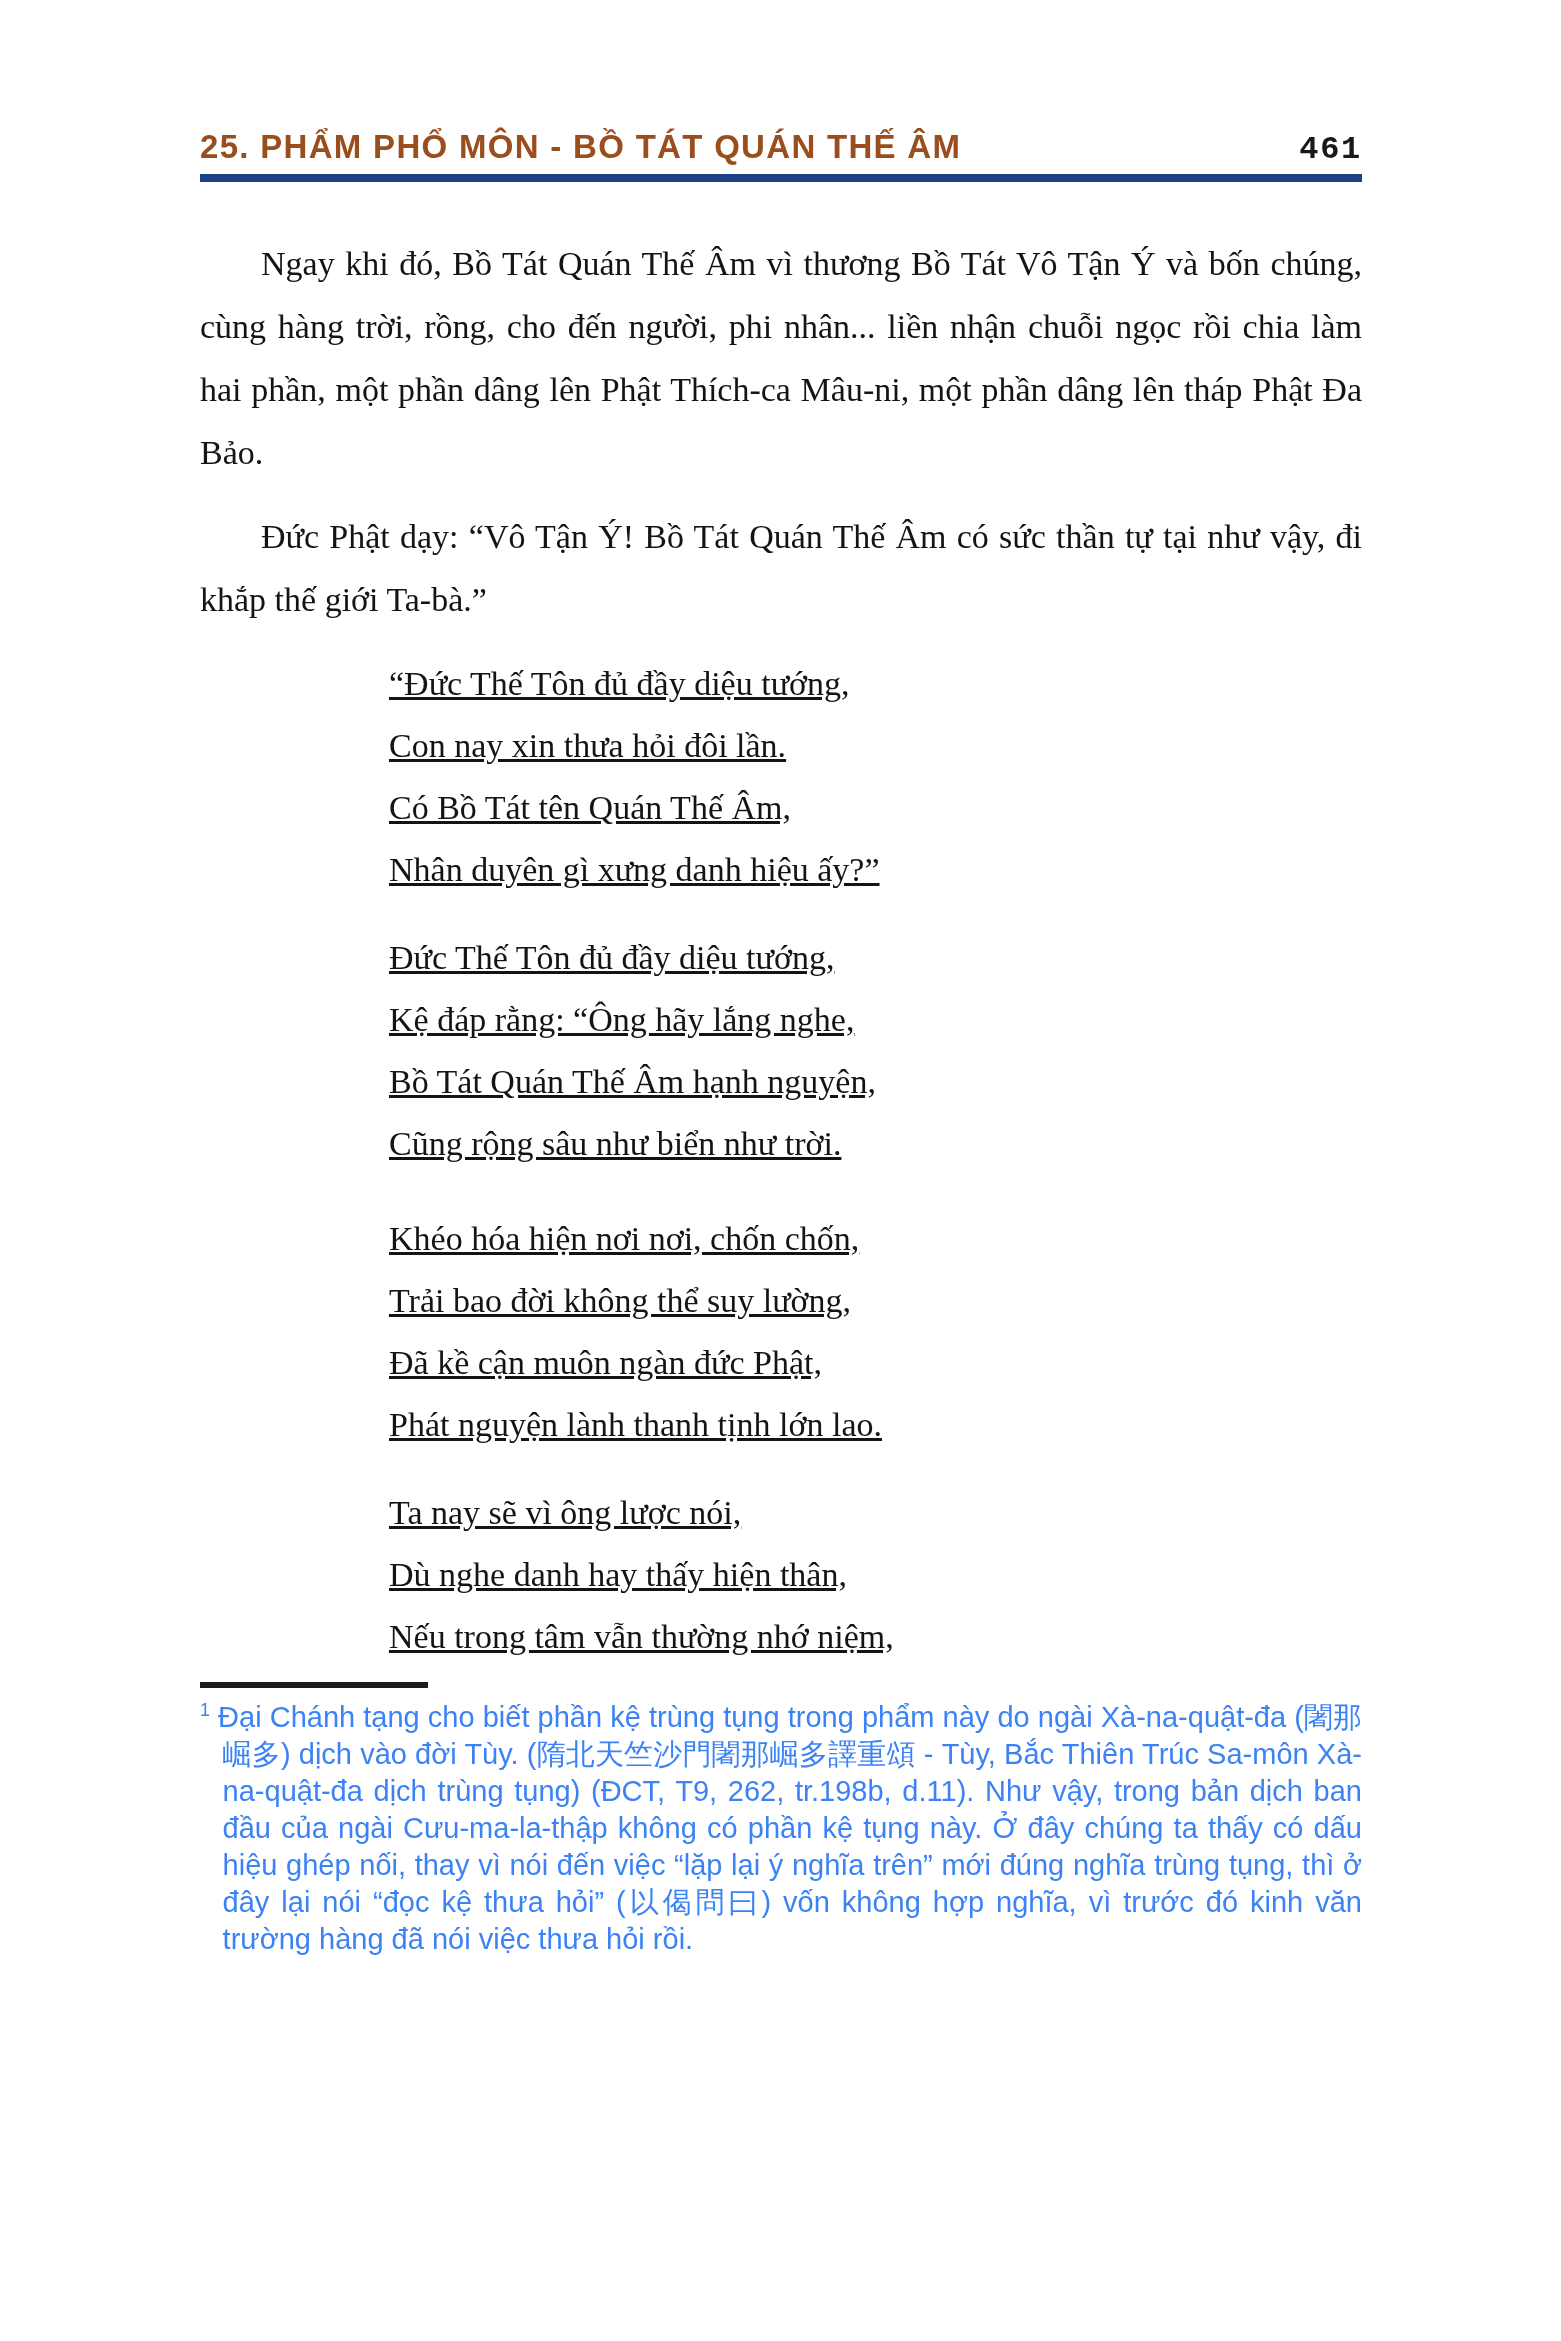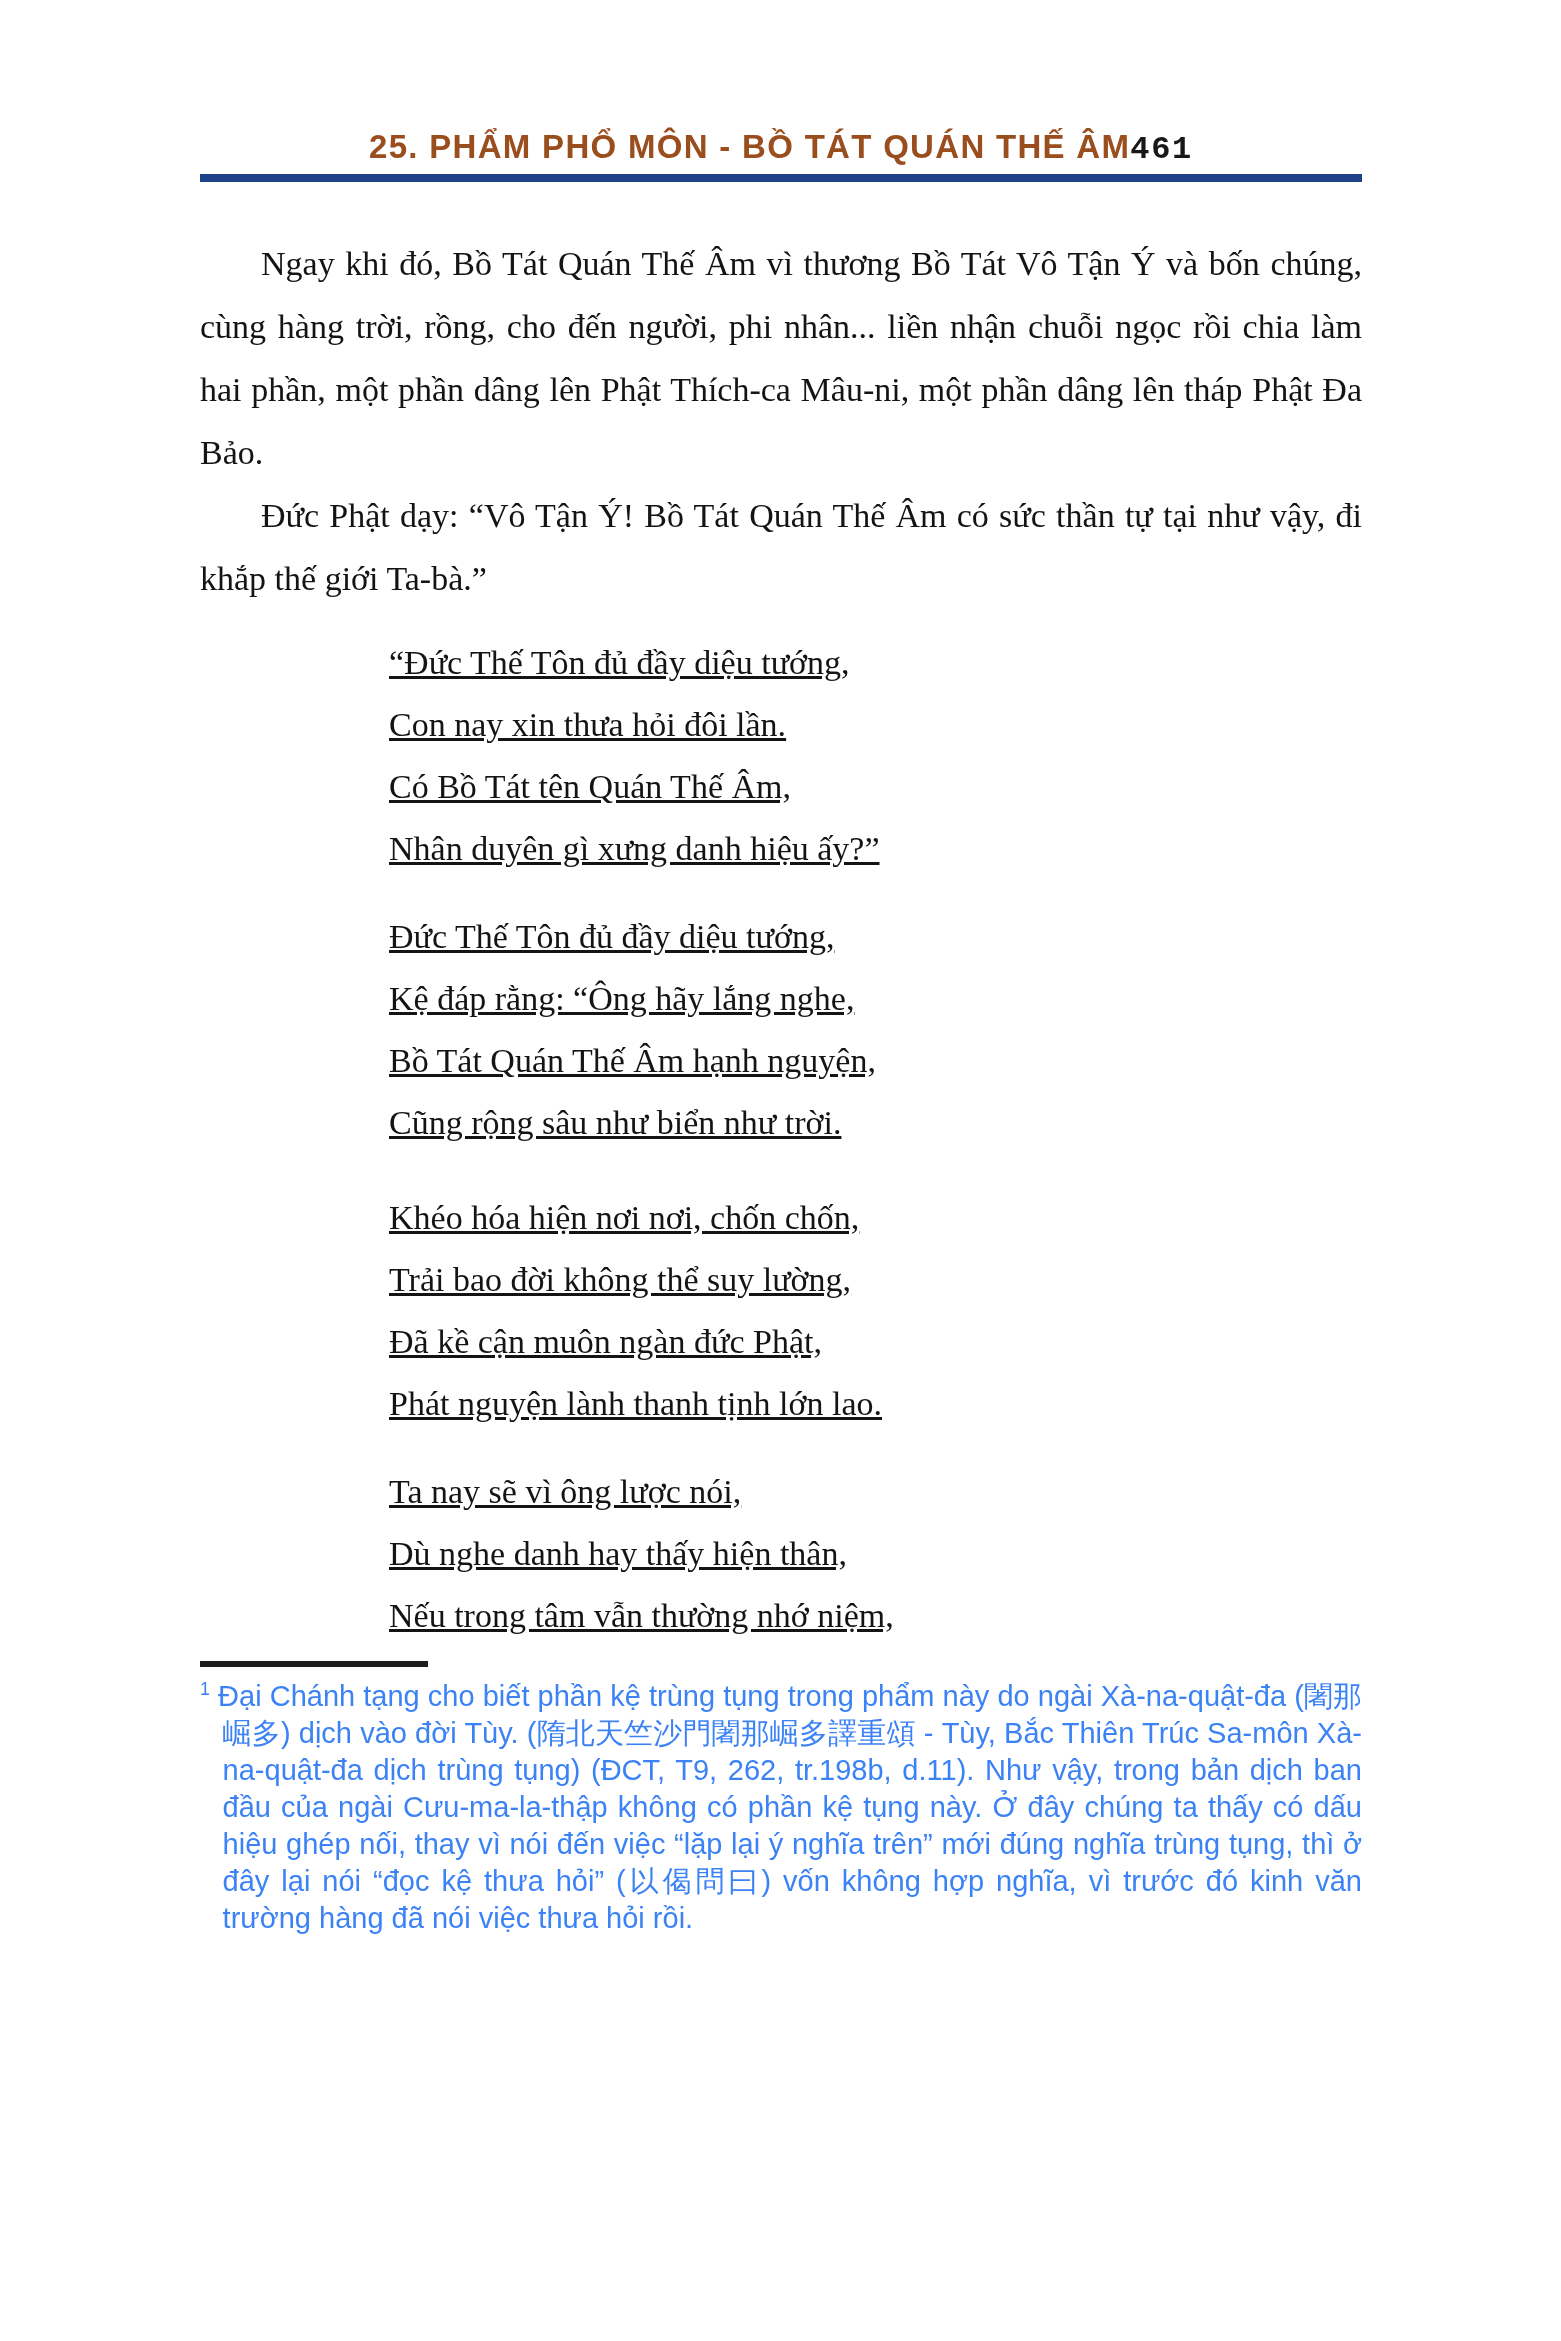--- a/index.html
+++ b/index.html
@@ -12,21 +12,21 @@
     width: 1561px;
     height: 2342px;
     background: #ffffff;
     overflow: hidden;
     box-sizing: border-box;
     padding: 128px 200px 0 200px;
   }
   
   .header-row {
     display: flex;
-    justify-content: center;
+    justify-content: space-between;
     align-items: baseline;
     width: 1162px;
   }
   .chapter-title {
     font-family: "Liberation Sans", "DejaVu Sans", sans-serif;
     font-weight: bold;
     font-size: 33px;
     letter-spacing: 1.3px;
     color: #9a4d1d;
     white-space: nowrap;
@@ -51,21 +51,21 @@
     line-height: 63px;
     color: #141414;
     width: 1162px;
   }
   .para {
     margin: 0;
     text-align: justify;
     text-indent: 61px;
   }
   .para.p1 { margin-top: 50px; }
-  .para.p2 { }
+  .para.p2 { margin-top: 21px; }
   .para.p3 { margin-top: 21px; }
   .fn-ref {
     font-size: 0.58em;
     vertical-align: super;
     line-height: 0;
   }
   
   .stanza {
     margin: 0 0 0 189px;
     line-height: 62px;

